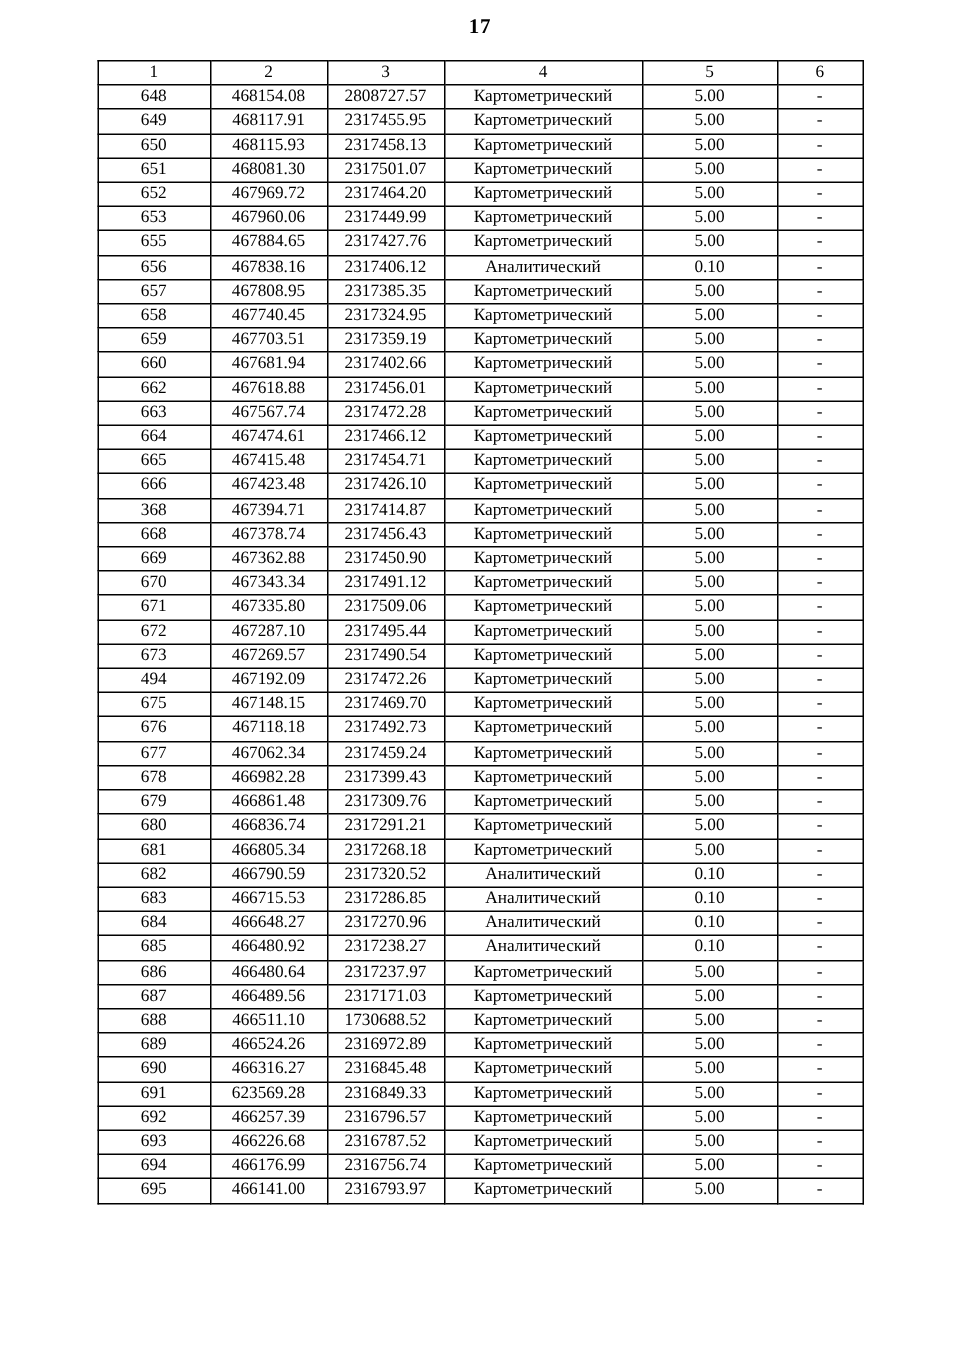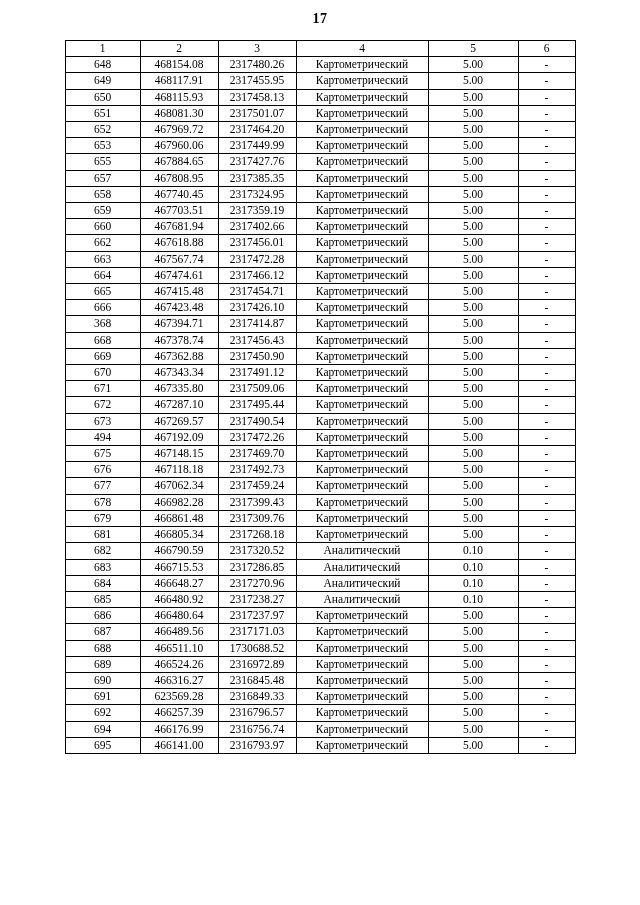--- a/index.html
+++ b/index.html
@@ -71,21 +71,21 @@
           <th>3</th>
           <th>4</th>
           <th>5</th>
           <th>6</th>
         </tr>
     </thead>
     <tbody>
         <tr>
           <td>648</td>
           <td>468154.08</td>
-          <td>2317480.26</td>
+          <td>2808727.57</td>
           <td>Картометрический</td>
           <td>5.00</td>
           <td>-</td>
         </tr>
         <tr>
           <td>649</td>
           <td>468117.91</td>
           <td>2317455.95</td>
           <td>Картометрический</td>
           <td>5.00</td>
@@ -125,20 +125,28 @@
         </tr>
         <tr>
           <td>655</td>
           <td>467884.65</td>
           <td>2317427.76</td>
           <td>Картометрический</td>
           <td>5.00</td>
           <td>-</td>
         </tr>
         <tr>
+          <td>656</td>
+          <td>467838.16</td>
+          <td>2317406.12</td>
+          <td>Аналитический</td>
+          <td>0.10</td>
+          <td>-</td>
+        </tr>
+        <tr>
           <td>657</td>
           <td>467808.95</td>
           <td>2317385.35</td>
           <td>Картометрический</td>
           <td>5.00</td>
           <td>-</td>
         </tr>
         <tr>
           <td>658</td>
           <td>467740.45</td>
@@ -296,20 +304,28 @@
           <td>466982.28</td>
           <td>2317399.43</td>
           <td>Картометрический</td>
           <td>5.00</td>
           <td>-</td>
         </tr>
         <tr>
           <td>679</td>
           <td>466861.48</td>
           <td>2317309.76</td>
+          <td>Картометрический</td>
+          <td>5.00</td>
+          <td>-</td>
+        </tr>
+        <tr>
+          <td>680</td>
+          <td>466836.74</td>
+          <td>2317291.21</td>
           <td>Картометрический</td>
           <td>5.00</td>
           <td>-</td>
         </tr>
         <tr>
           <td>681</td>
           <td>466805.34</td>
           <td>2317268.18</td>
           <td>Картометрический</td>
           <td>5.00</td>
@@ -397,20 +413,28 @@
         </tr>
         <tr>
           <td>692</td>
           <td>466257.39</td>
           <td>2316796.57</td>
           <td>Картометрический</td>
           <td>5.00</td>
           <td>-</td>
         </tr>
         <tr>
+          <td>693</td>
+          <td>466226.68</td>
+          <td>2316787.52</td>
+          <td>Картометрический</td>
+          <td>5.00</td>
+          <td>-</td>
+        </tr>
+        <tr>
           <td>694</td>
           <td>466176.99</td>
           <td>2316756.74</td>
           <td>Картометрический</td>
           <td>5.00</td>
           <td>-</td>
         </tr>
         <tr>
           <td>695</td>
           <td>466141.00</td>

